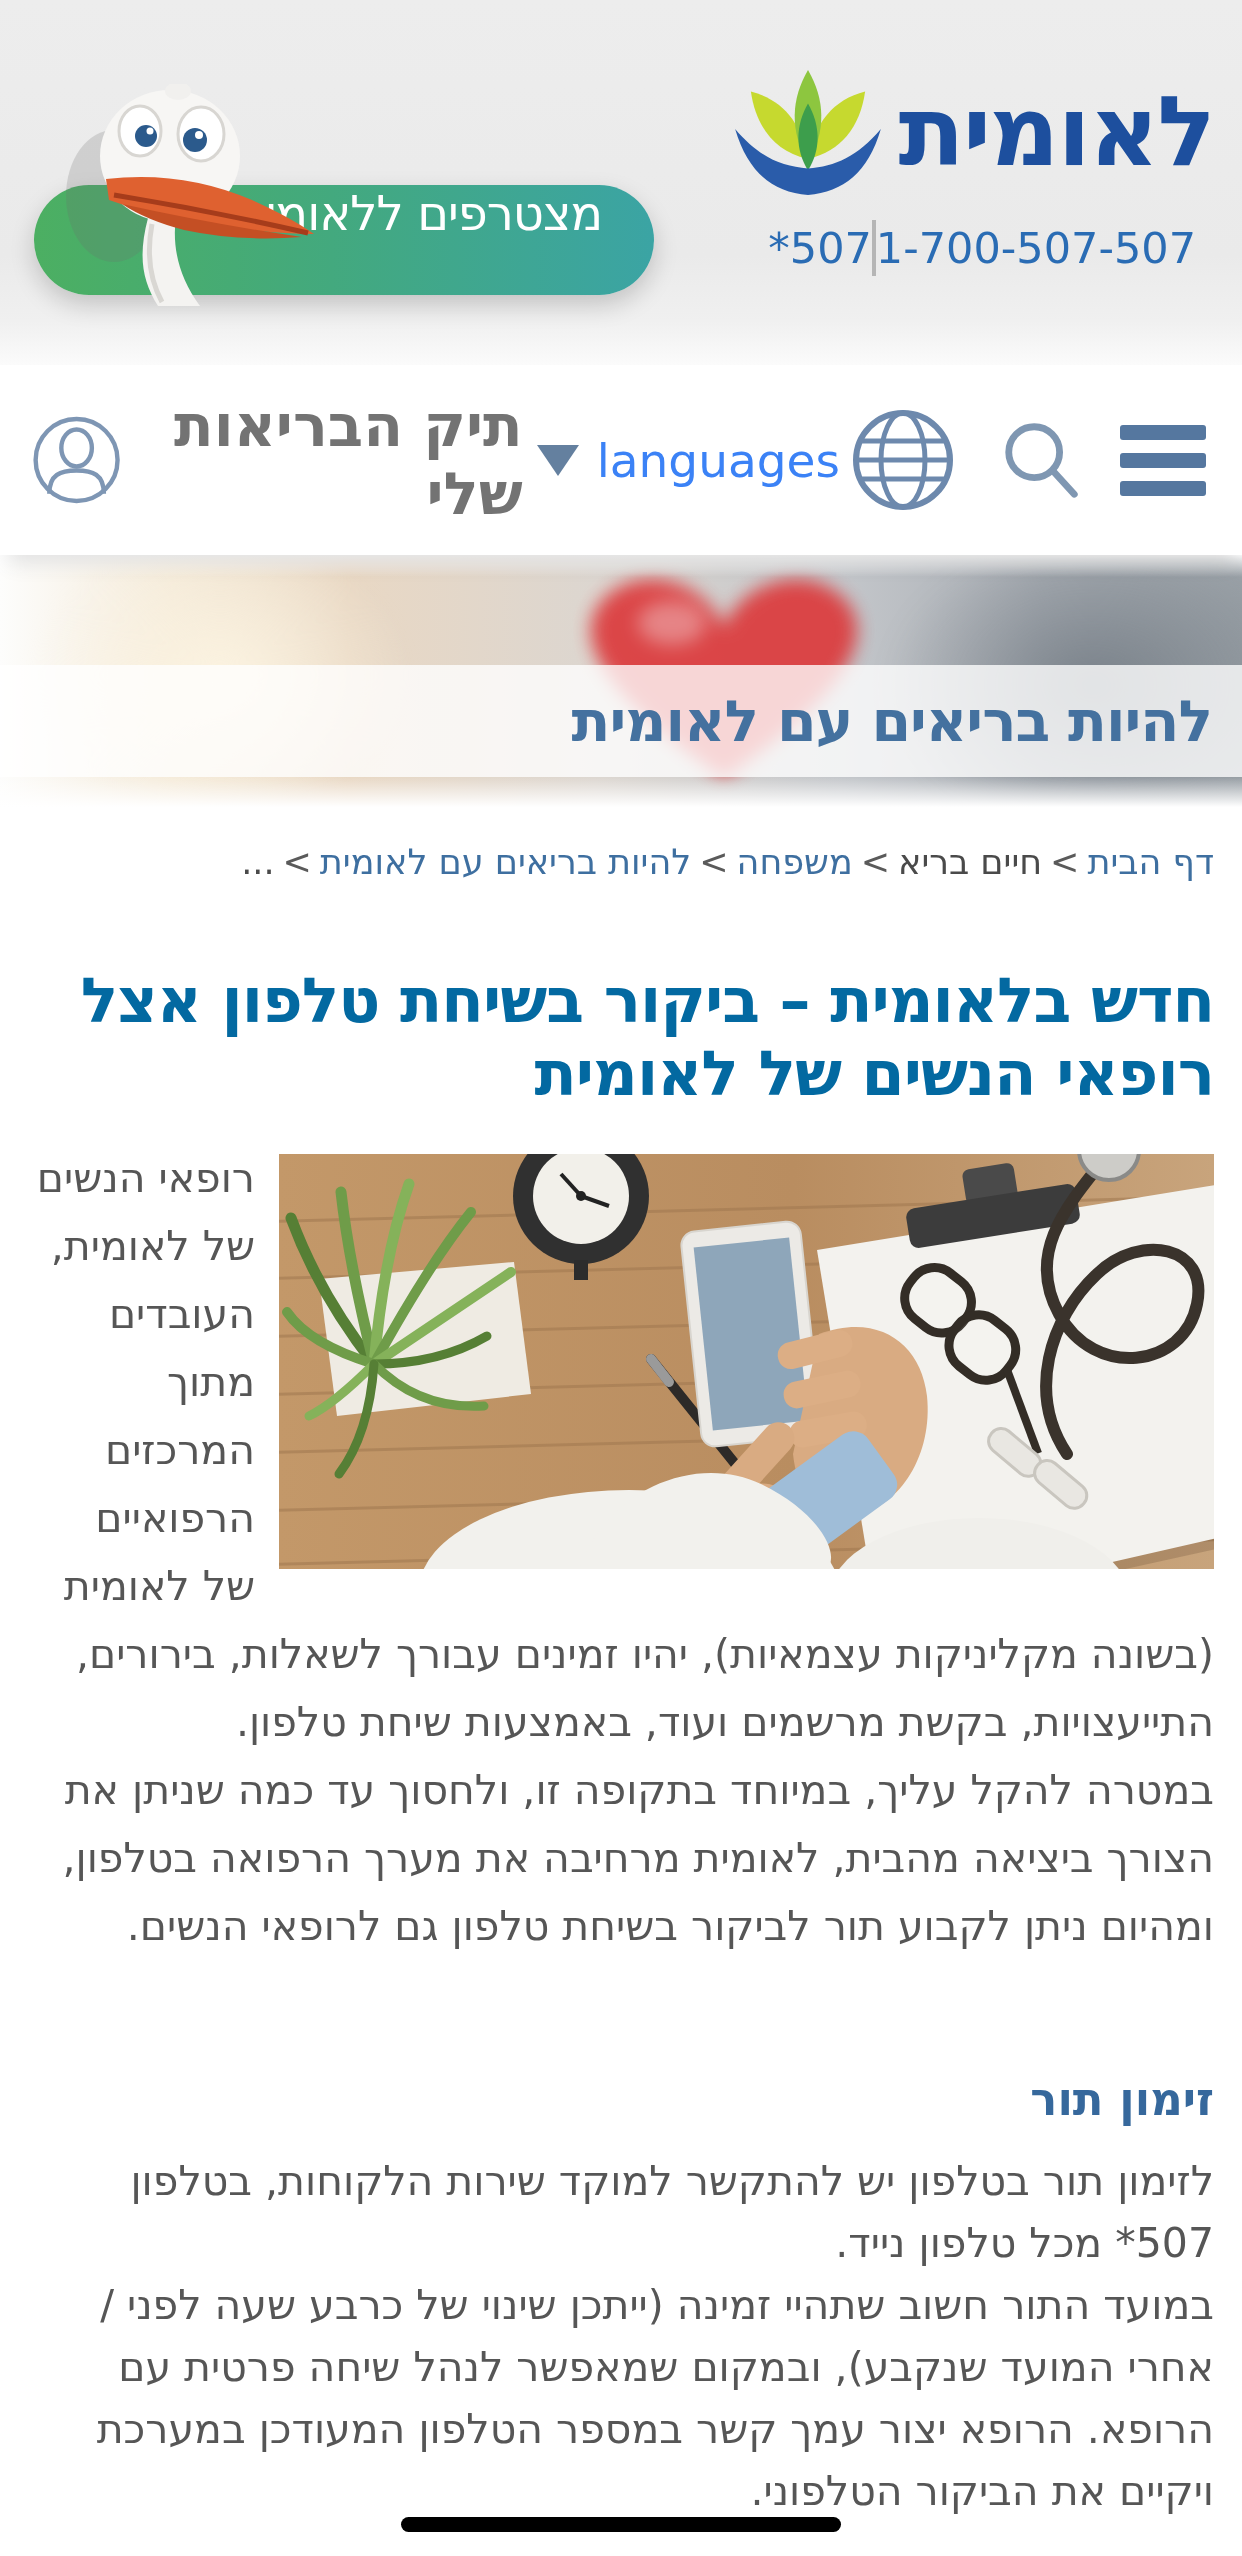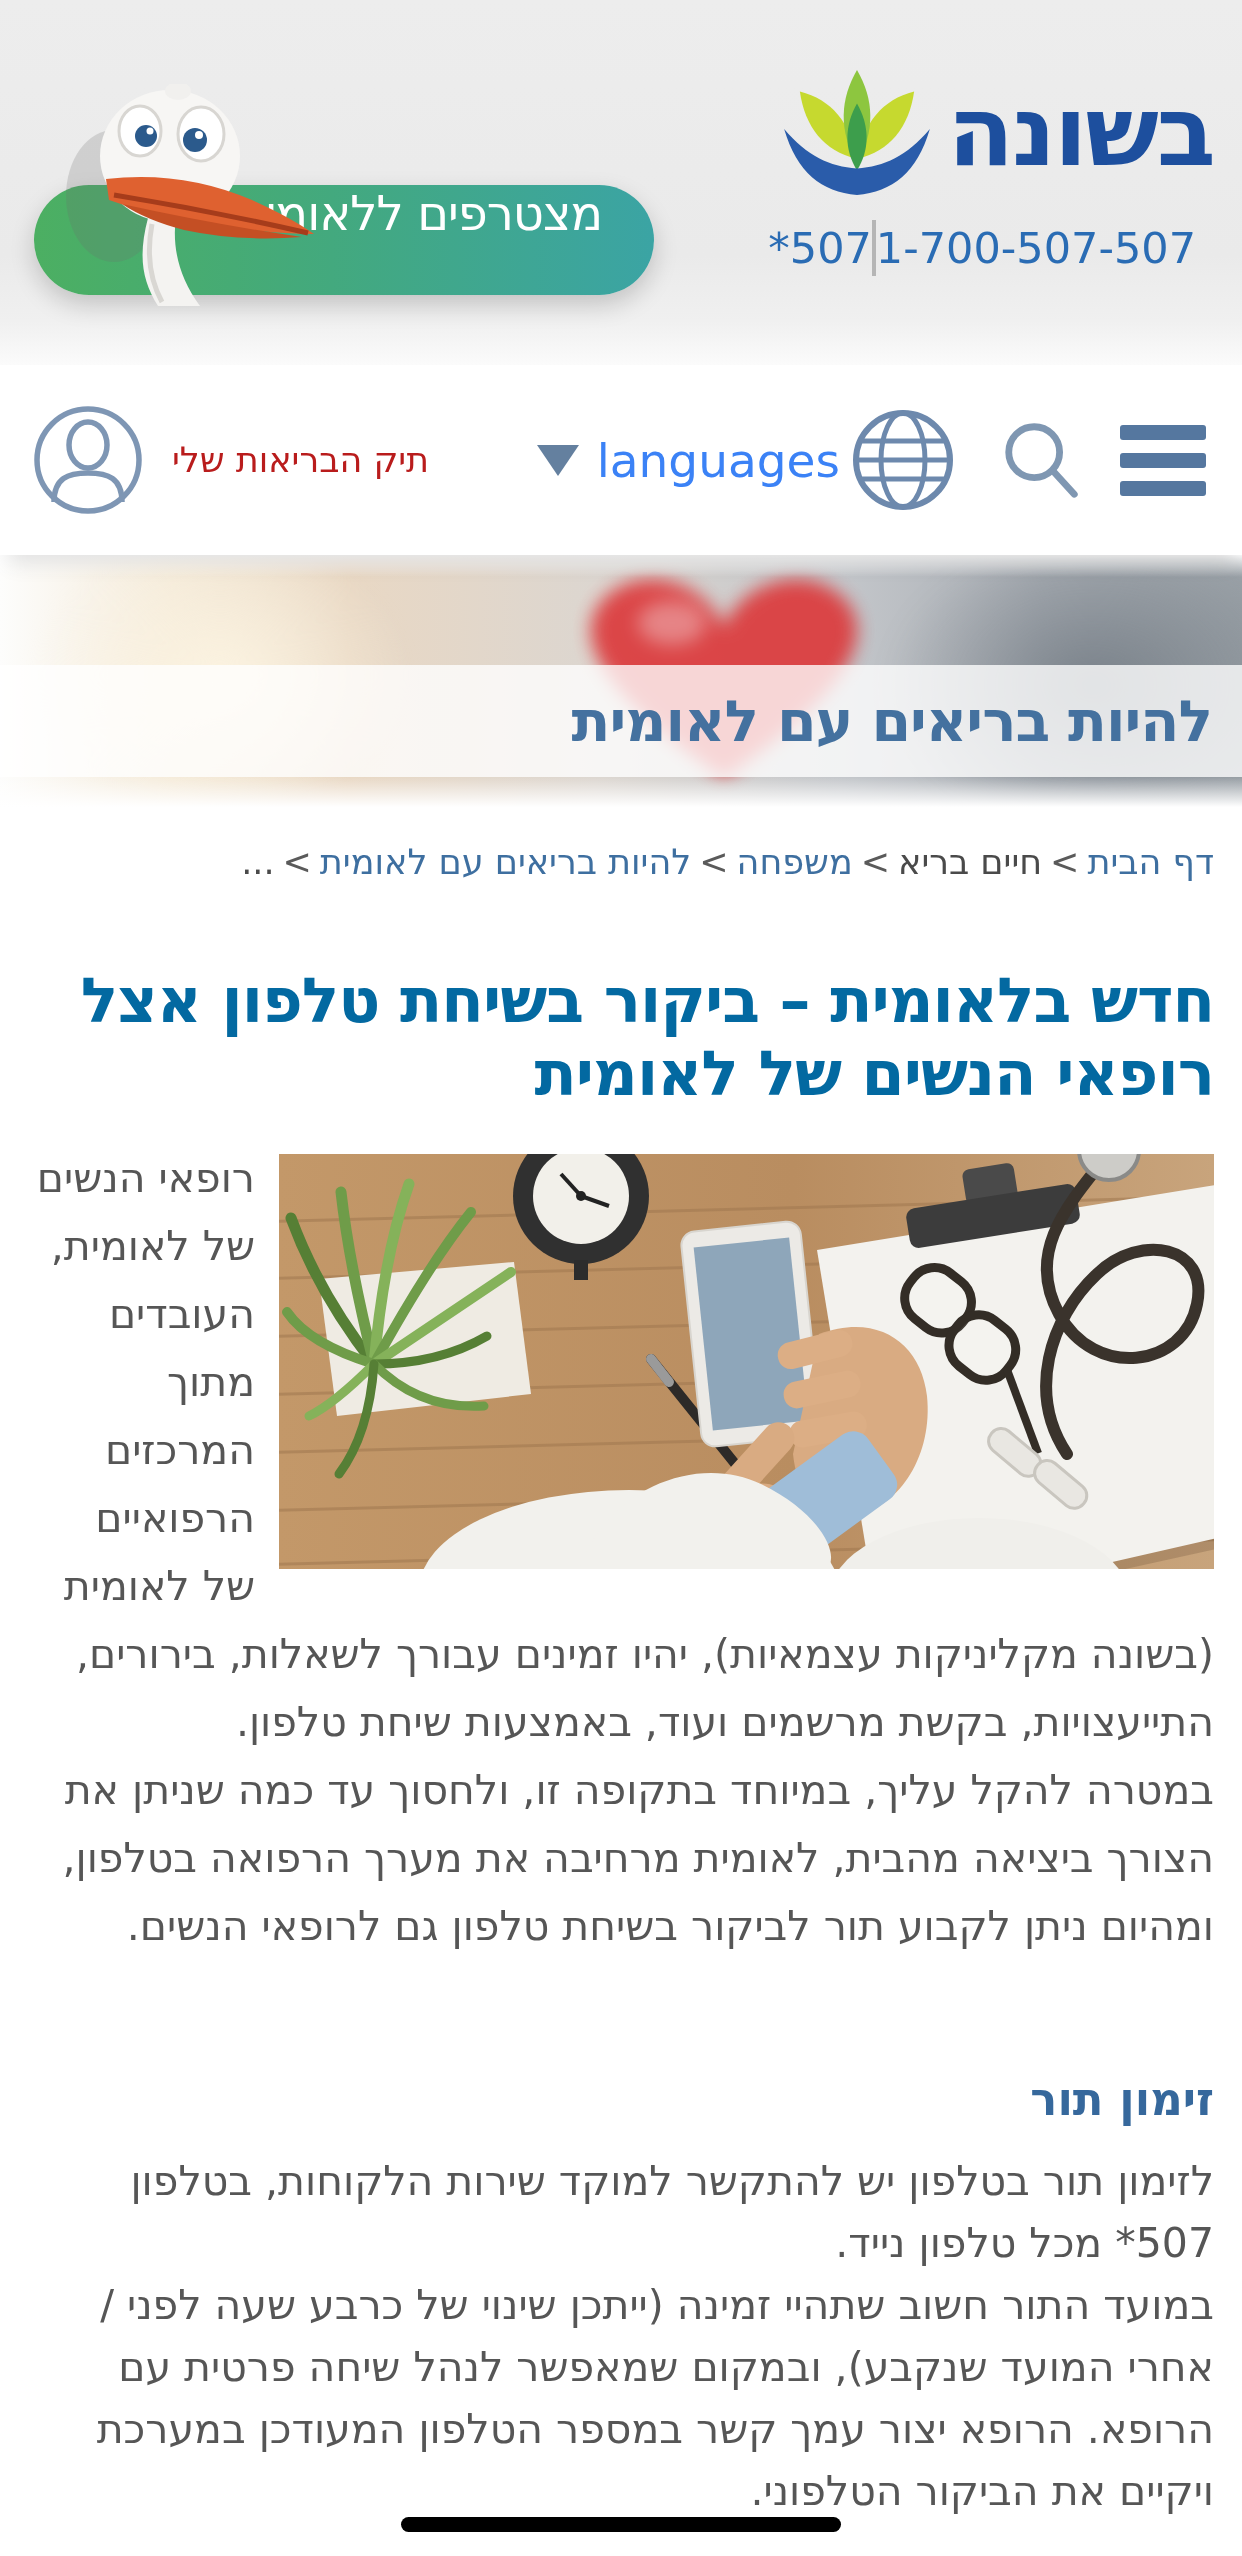--- a/index.html
+++ b/index.html
@@ -30,21 +30,21 @@
     display:flex; align-items:center; padding:0 36px 0 30px; z-index:3; }
   .nav-right{ display:flex; align-items:center; }
   .nav-left{ display:flex; align-items:center; margin-right:auto; }
   .hamburger{ display:flex; flex-direction:column; gap:13px; margin-left:34px; cursor:pointer; }
   .hamburger i{ display:block; width:86px; height:15px; border-radius:3px; background:#55779f; }
   .search-svg{ width:88px; height:88px; margin-left:40px; cursor:pointer; }
   .globe-svg{ width:110px; height:110px; margin-left:8px; cursor:pointer; }
   .languages-label{ font-size:47px; color:#3b82f6; margin-left:18px; direction:ltr; }
   .caret-down{ width:0; height:0; border-left:21px solid transparent; border-right:21px solid transparent;
     border-top:31px solid #64809f; margin-left:14px; }
-  .health-label{ font-size:35px; color:#b91c1c; margin-left:26px; }
+  .health-label{ font-size:58px; color:#737373; margin-left:26px;font-weight:bold; }
   .person-svg{ width:116px; height:116px; cursor:pointer; }
 
   
   .hero{ position:absolute; top:555px; left:0; right:0; height:252px; overflow:hidden; }
   .hero-bg{ position:absolute; inset:0;
     background:linear-gradient(90deg,#fdfdfc 0%,#f4ead9 14%,#e9d8c4 28%,#dcd6d0 48%,#c3c6ca 68%,#a9aeb4 84%,#99a0a6 100%); }
   .hero-blob-left{ position:absolute; left:30px; top:-20px; width:380px; height:280px;
     background:radial-gradient(closest-side,rgba(252,244,226,0.9),rgba(252,244,226,0)); filter:blur(8px); }
   .hero-blob-right{ position:absolute; right:-60px; top:-20px; width:420px; height:300px;
     background:radial-gradient(closest-side,rgba(86,96,106,0.55),rgba(86,96,106,0)); filter:blur(10px); }
@@ -77,21 +77,21 @@
     border-radius:8px; background:#000; z-index:9; }
 </style>
 </head>
 <body>
 
 <div class="screen">
 
   <div class="top-header">
 
     <div class="logo-block">
-      <span class="logo-text">בשונה</span>
+      <span class="logo-text">לאומית</span>
       <svg class="leaf-svg" viewBox="0 0 160 132">
         <path d="M22,26 C54,34 74,58 79,94 C47,87 27,62 22,26 Z" fill="#c6d92f"></path>
         <path d="M138,26 C106,34 86,58 81,94 C113,87 133,62 138,26 Z" fill="#c6d92f"></path>
         <path d="M80,4 C97,33 99,66 80,98 C61,66 63,33 80,4 Z" fill="#8dc63f"></path>
         <path d="M80,38 C93,61 93,85 80,106 C67,85 67,61 80,38 Z" fill="#3d9e4c"></path>
         <path d="M6,64 C30,92 52,102 80,104 C108,102 130,92 154,64 C141,108 116,128 80,131 C44,128 19,108 6,64 Z" fill="#2a5caa"></path>
       </svg>
     </div>
 
     <div class="phone-block">

